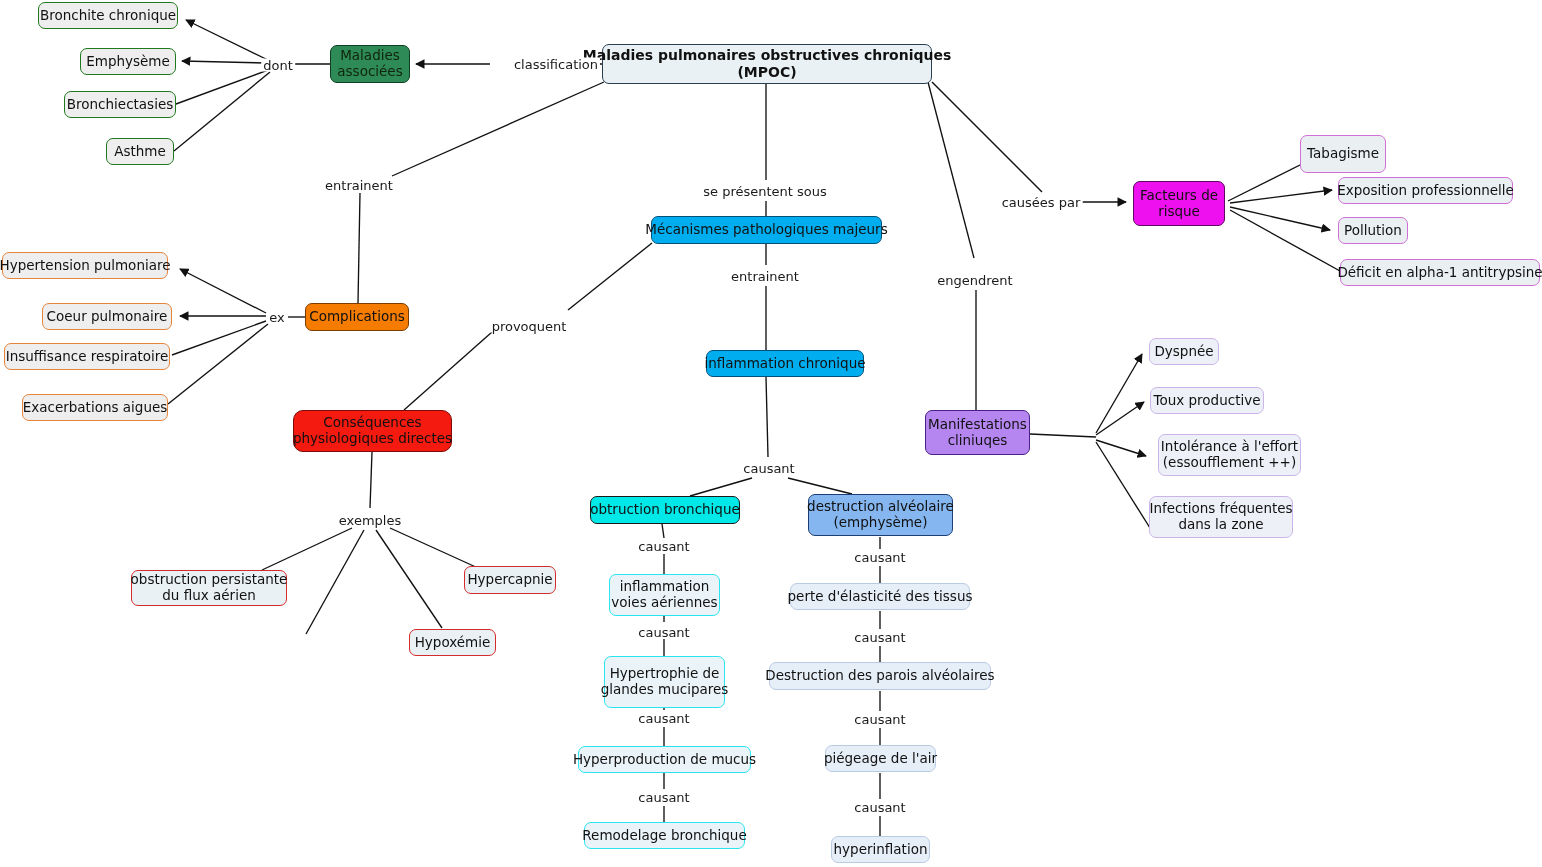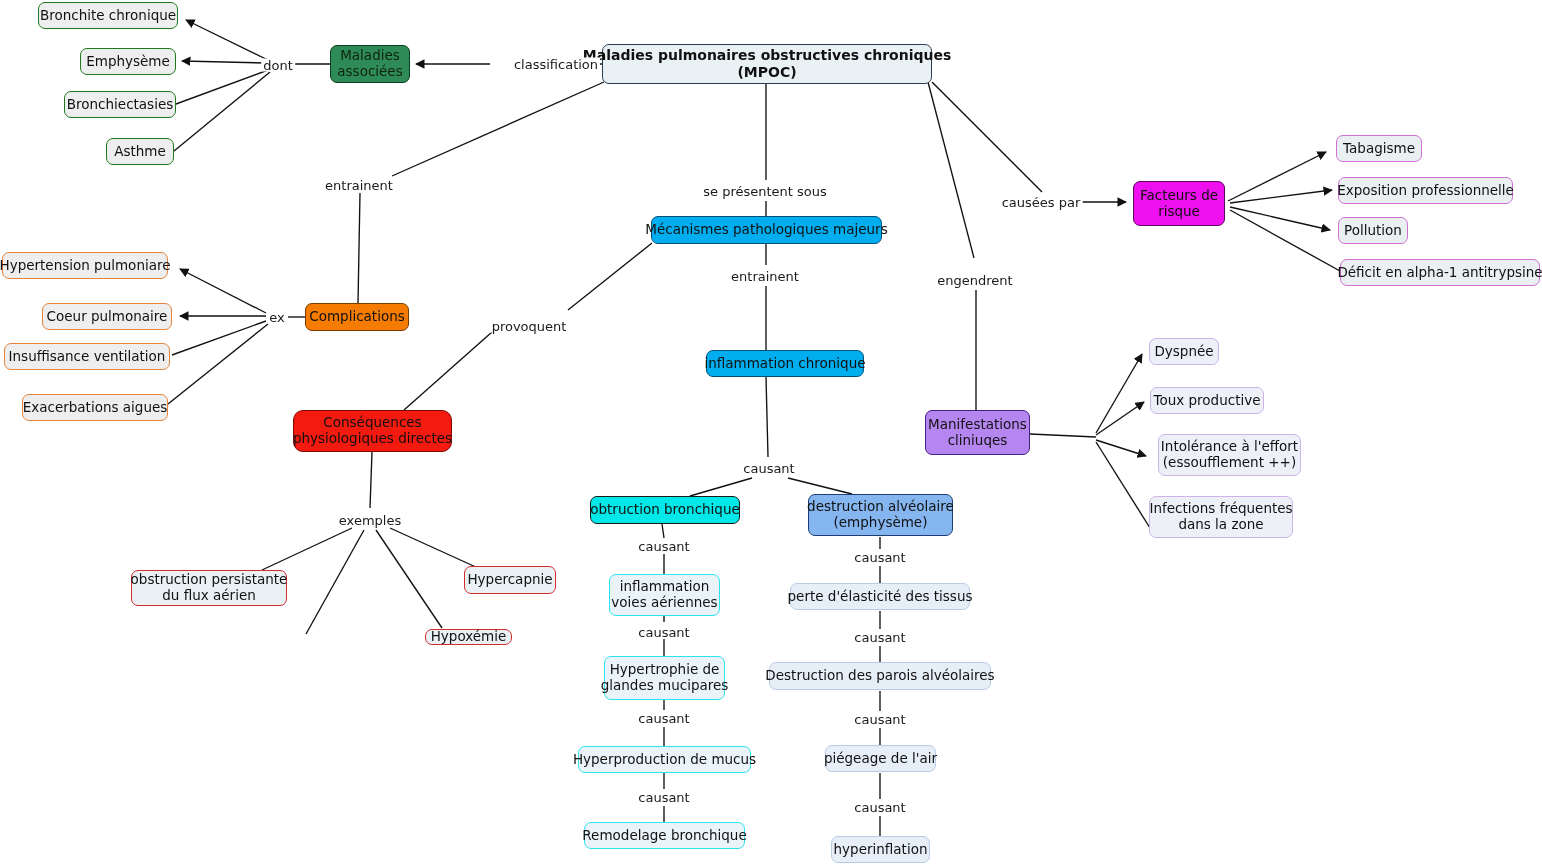--- a/index.html
+++ b/index.html
@@ -162,56 +162,56 @@
 
   <div class="node v-greenout" style="left:38px; top:2px; width:140px; height:27px;">Bronchite chronique</div>
   <div class="node v-greenout" style="left:80px; top:48px; width:96px; height:27px;">Emphysème</div>
   <div class="node v-greenout" style="left:64px; top:91px; width:112px; height:27px;">Bronchiectasies</div>
   <div class="node v-greenout" style="left:106px; top:138px; width:68px; height:27px;">Asthme</div>
 
   <div class="node v-orange" style="left:305px; top:303px; width:104px; height:28px;">Complications</div>
 
   <div class="node v-orangeout" style="left:2px; top:252px; width:166px; height:27px;">Hypertension pulmoniare</div>
   <div class="node v-orangeout" style="left:42px; top:303px; width:130px; height:27px;">Coeur pulmonaire</div>
-  <div class="node v-orangeout" style="left:4px; top:343px; width:166px; height:27px;">Insuffisance ventilation</div>
+  <div class="node v-orangeout" style="left:4px; top:343px; width:166px; height:27px;">Insuffisance respiratoire</div>
   <div class="node v-orangeout" style="left:22px; top:394px; width:146px; height:27px;">Exacerbations aigues</div>
 
   <div class="node v-red" style="left:293px; top:410px; width:159px; height:42px;">Conséquences
 physiologiques directes</div>
 
   <div class="node v-redout" style="left:131px; top:570px; width:156px; height:36px;">obstruction persistante
 du flux aérien</div>
-  <div class="node v-redout" style="left:409px; top:629px; width:87px; height:16px;margin-left:16px;">Hypoxémie</div>
+  <div class="node v-redout" style="left:409px; top:629px; width:87px; height:27px;">Hypoxémie</div>
   <div class="node v-redout" style="left:464px; top:566px; width:92px; height:28px;">Hypercapnie</div>
 
   <div class="node v-cyanlite" style="left:651px; top:216px; width:231px; height:28px;">Mécanismes pathologiques majeurs</div>
 
   <div class="node v-cyanlite" style="left:686px; top:350px; width:158px; height:27px;margin-left:20px;">inflammation chronique</div>
 
   <div class="node v-cyan" style="left:590px; top:496px; width:150px; height:28px;">obtruction bronchique</div>
 
   <div class="node v-cyanout" style="left:609px; top:574px; width:111px; height:42px;">inflammation
 voies aériennes</div>
-  <div class="node v-cyanout" style="left:604px; top:656px; width:121px; height:44px;">Hypertrophie de
+  <div class="node v-cyanout" style="left:604px; top:656px; width:121px; height:52px;">Hypertrophie de
 glandes mucipares</div>
   <div class="node v-cyanout" style="left:578px; top:746px; width:173px; height:27px;">Hyperproduction de mucus</div>
   <div class="node v-cyanout" style="left:584px; top:822px; width:161px; height:27px;">Remodelage bronchique</div>
 
   <div class="node v-blue" style="left:808px; top:494px; width:145px; height:42px;">destruction alvéolaire
 (emphysème)</div>
 
   <div class="node v-blueout" style="left:790px; top:583px; width:180px; height:27px;">perte d'élasticité des tissus</div>
   <div class="node v-blueout" style="left:769px; top:662px; width:222px; height:28px;">Destruction des parois alvéolaires</div>
   <div class="node v-blueout" style="left:825px; top:745px; width:111px; height:27px;">piégeage de l'air</div>
   <div class="node v-blueout" style="left:831px; top:836px; width:99px; height:27px;">hyperinflation</div>
 
   <div class="node v-magenta" style="left:1133px; top:181px; width:92px; height:45px;">Facteurs de
 risque</div>
 
-  <div class="node v-magout" style="left:1336px; top:135px; width:86px; height:27px;">Tabagisme</div>
+  <div class="node v-magout" style="left:1300px; top:135px; width:86px; height:38px;">Tabagisme</div>
   <div class="node v-magout" style="left:1338px; top:177px; width:175px; height:27px;">Exposition professionnelle</div>
   <div class="node v-magout" style="left:1338px; top:217px; width:70px; height:27px;">Pollution</div>
   <div class="node v-magout" style="left:1340px; top:259px; width:200px; height:27px;">Déficit en alpha-1 antitrypsine</div>
 
   <div class="node v-purple" style="left:925px; top:410px; width:105px; height:45px;">Manifestations
 cliniuqes</div>
 
   <div class="node v-purpout" style="left:1149px; top:338px; width:70px; height:27px;">Dyspnée</div>
   <div class="node v-purpout" style="left:1150px; top:387px; width:114px; height:27px;">Toux productive</div>
   <div class="node v-purpout" style="left:1158px; top:434px; width:143px; height:42px;">Intolérance à l'effort

